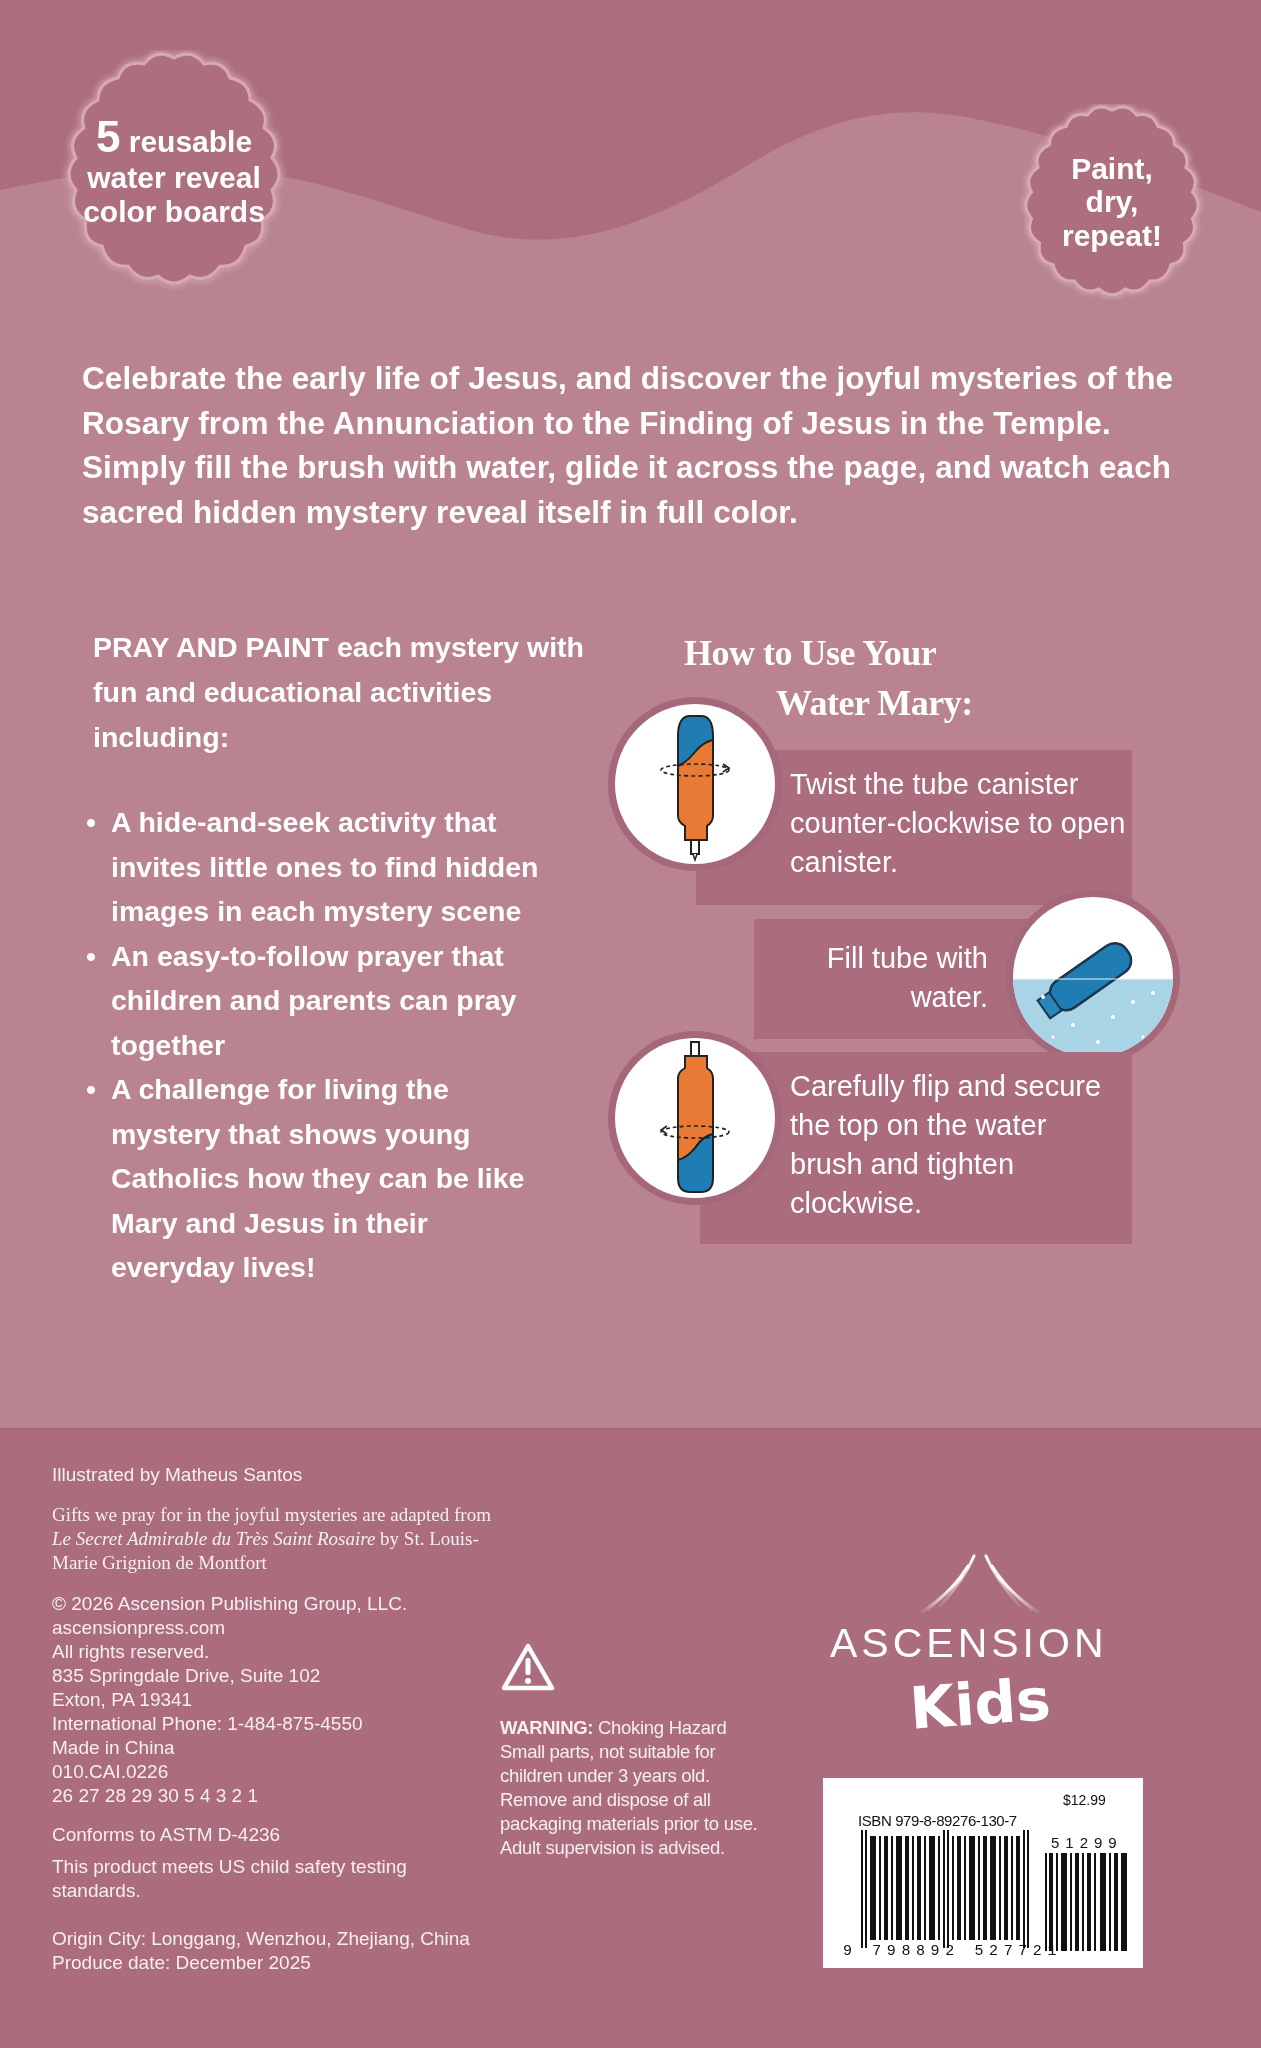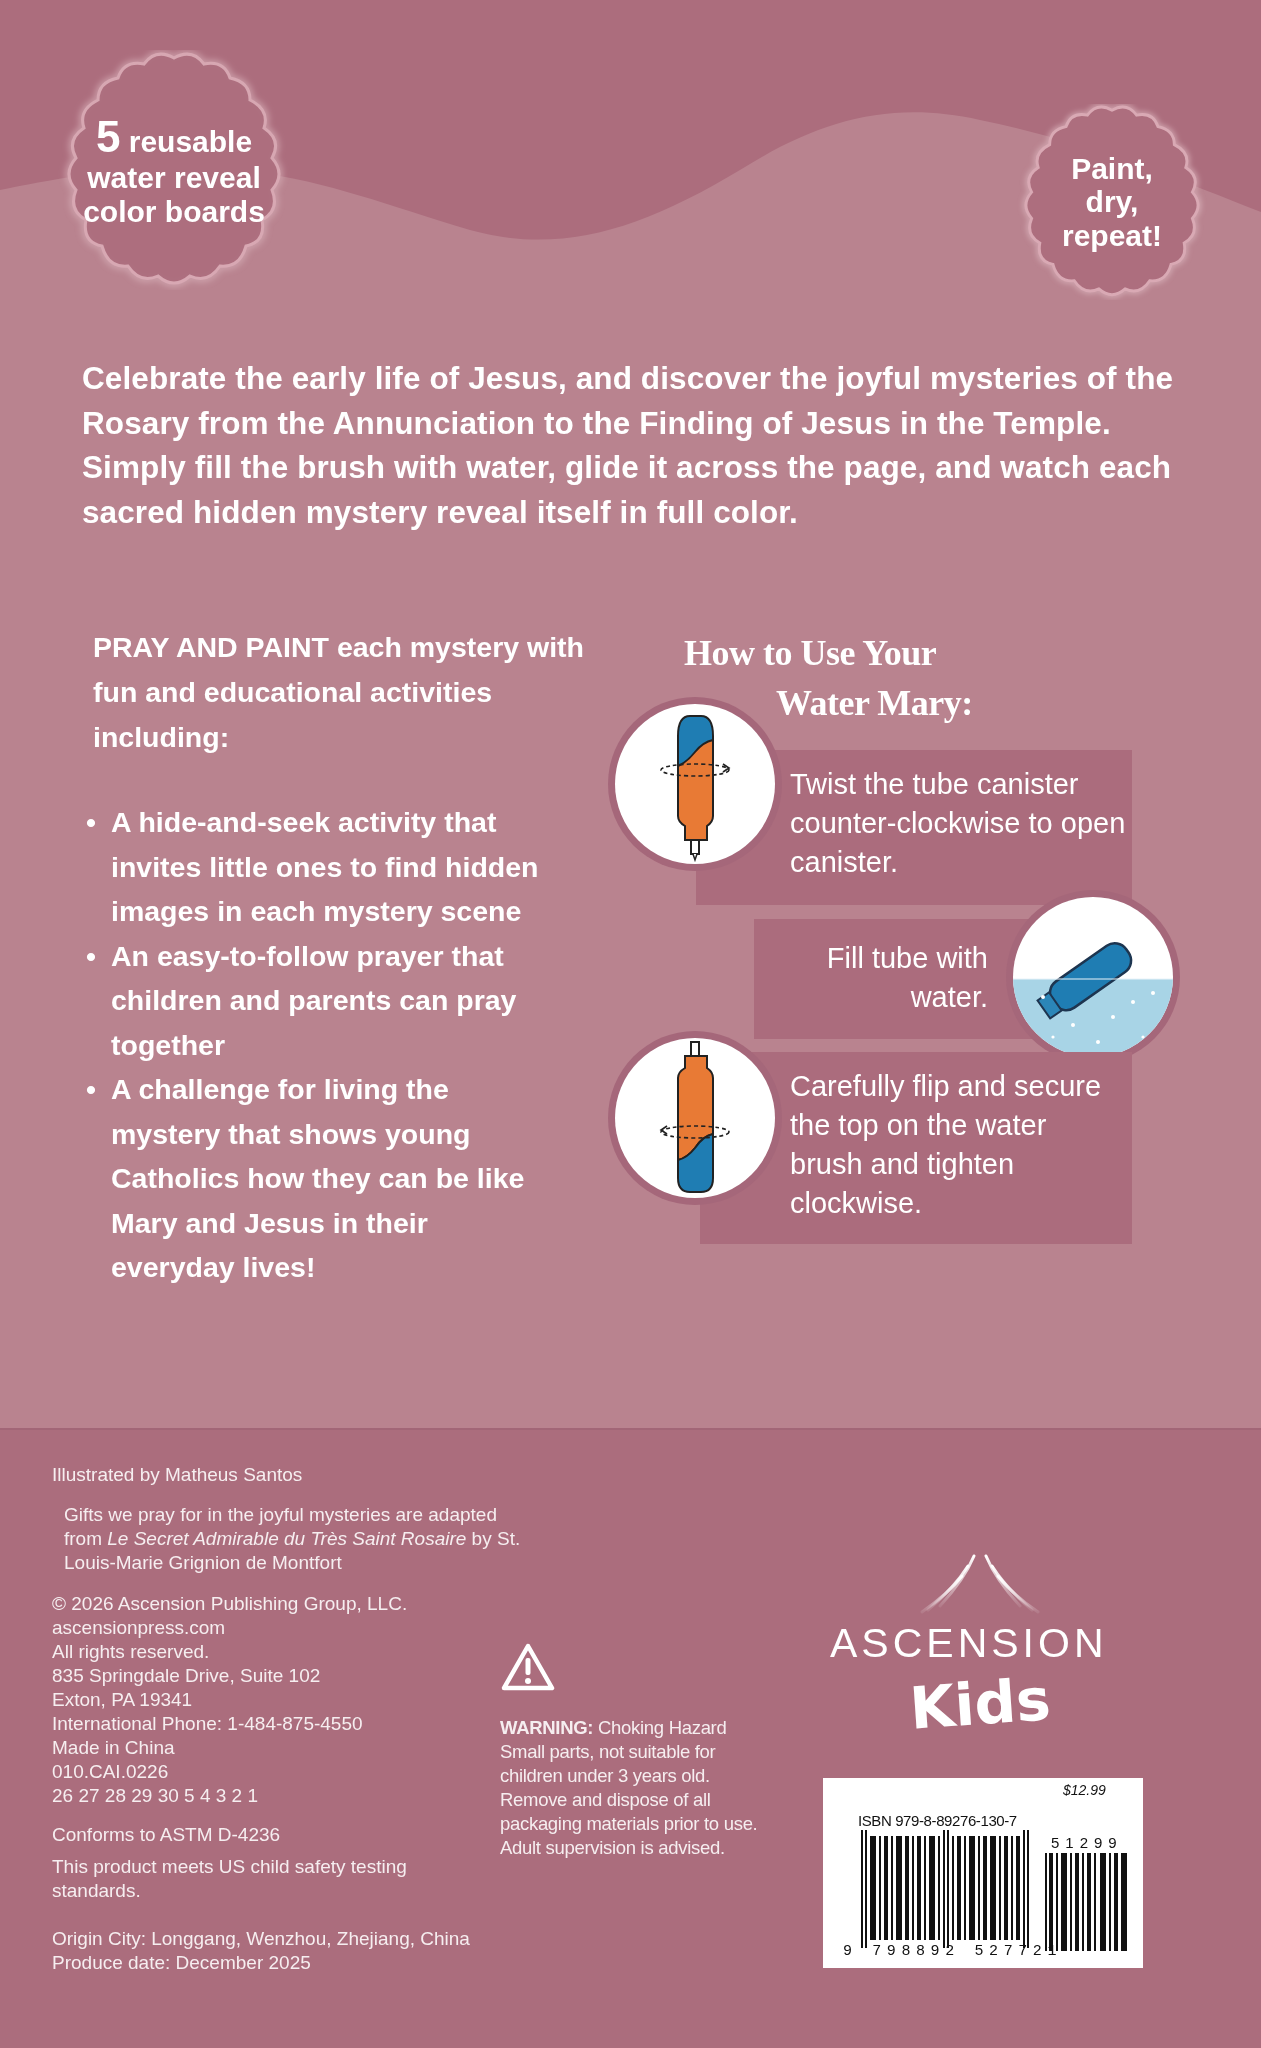--- a/index.html
+++ b/index.html
@@ -55,21 +55,21 @@
   }
   .small { position: absolute; font-size: 19px; line-height: 24px; color: #f6eef0; }
   .warn-title { font-weight: bold; }
   .warning-icon { position: absolute; left: 500px; top: 1642px; }
 
   .logo { position: absolute; left: 830px; top: 1540px; width: 300px; height: 210px; }
   .logo-word { position: absolute; left: 0; top: 80px; width: 300px; text-align: left; font-size: 41px; letter-spacing: 4px; color: #fff; }
   .logo-kids { position: absolute; left: 0; top: 130px; width: 300px; text-align: center; font-size: 58px; font-weight: 900; font-family: "DejaVu Sans", sans-serif; color: #fff; transform: rotate(-4deg); }
 
   .barcode-box { position: absolute; left: 823px; top: 1778px; width: 320px; height: 190px; background: #fff; color: #111; }
-  .price { position: absolute; left: 240px; top: 4px; font-size: 14px; font-family: "Liberation Sans Narrow", "Liberation Sans", sans-serif; font-style: italic; }
+  .price { position: absolute; left: 240px; top: 14px; font-size: 14px; font-family: "Liberation Sans Narrow", "Liberation Sans", sans-serif; }
   .isbn { position: absolute; left: 35px; top: 34px; font-size: 15px; font-family: "Liberation Sans", sans-serif; letter-spacing: -0.4px; }
   .bars-main { position: absolute; left: 38px; top: 52px; }
   .bars-addon { position: absolute; left: 222px; top: 75px; }
   .addon-digits { position: absolute; left: 228px; top: 56px; font-size: 15px; letter-spacing: 6px; }
   .ean-digits { position: absolute; left: 20px; top: 165px; font-size: 15px; letter-spacing: 5.6px; font-family: "Liberation Mono", monospace; }
 </style>
 </head>
 <body>
 
 <svg class="top-band" width="1261" height="330" viewBox="0 0 1261 330">
@@ -171,21 +171,21 @@
     <path d="M70 18 H92 V30 Q98 34 98 40 V96 Q88 98 80 110 Q72 120 63 122 V40 Q63 34 70 30 Z" fill="#e87a35" stroke="#222" stroke-width="2"></path>
     <path d="M63 122 Q72 120 80 110 Q88 98 98 96 V140 Q98 154 86 154 H75 Q63 154 63 140 Z" fill="#1f7db3" stroke="#222" stroke-width="2"></path>
     <ellipse cx="80" cy="94" rx="34" ry="6" fill="none" stroke="#222" stroke-width="1.6" stroke-dasharray="4 3"></ellipse>
     <path d="M52 88 L46 92 L52 96" fill="none" stroke="#222" stroke-width="1.6"></path>
   </svg>
 </div>
 
 <div class="bottom"></div>
 
 <div class="small" style="left:52px; top:1463px;">Illustrated by Matheus Santos</div>
-<div class="small" style="left:64px; top:1503px; width:460px;">
+<div class="small" style="left:52px; top:1503px; width:460px;font-family:Liberation Serif, serif;">
   <span>Gifts we pray for in the joyful mysteries are adapted from </span><i>Le Secret Admirable du Très Saint Rosaire</i><span> by St. Louis-Marie Grignion de Montfort</span>
 </div>
 <div class="small" style="left:52px; top:1592px; width:460px;">
   <div>© 2026 Ascension Publishing Group, LLC.</div>
   <div>ascensionpress.com</div>
   <div>All rights reserved.</div>
   <div>835 Springdale Drive, Suite 102</div>
   <div>Exton, PA 19341</div>
   <div>International Phone: 1-484-875-4550</div>
   <div>Made in China</div>

